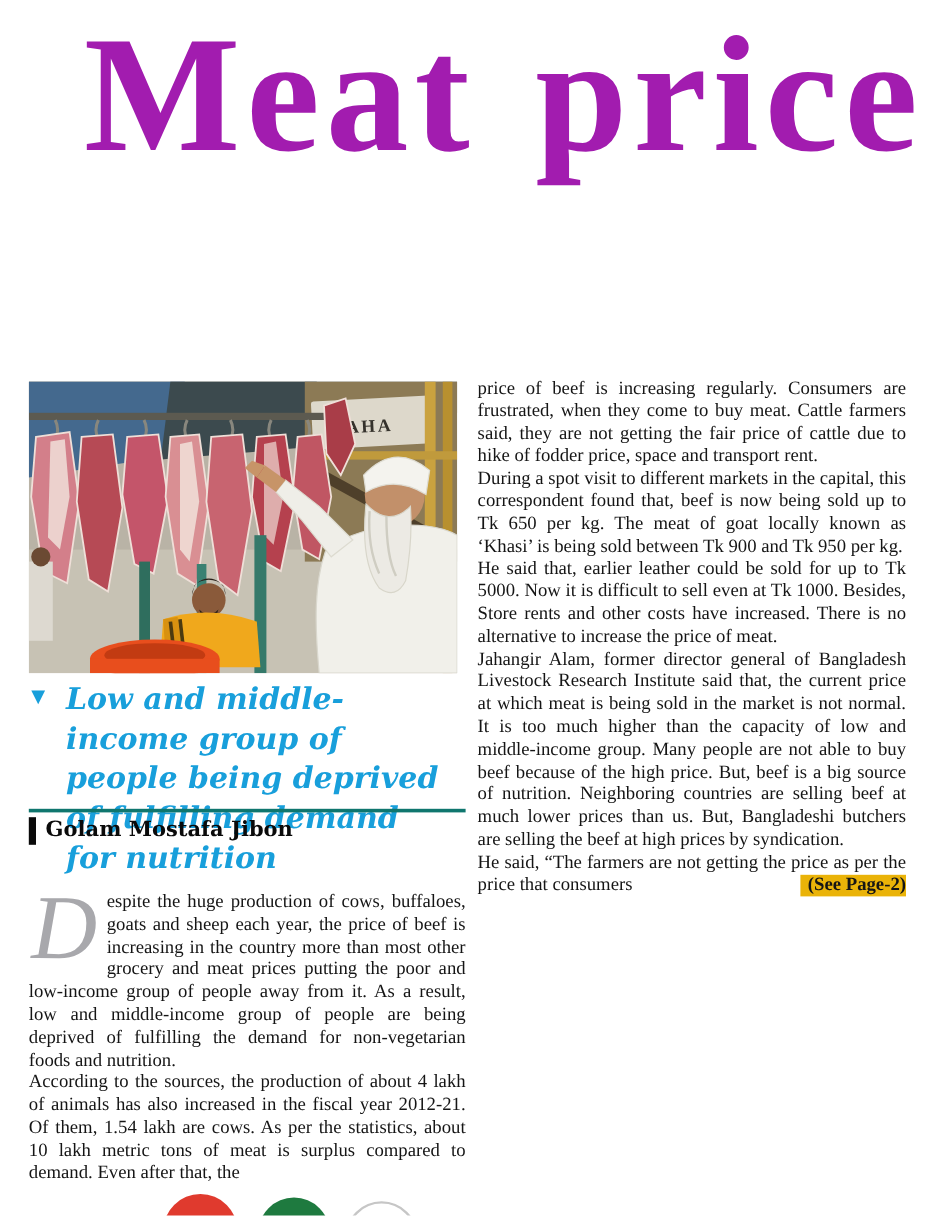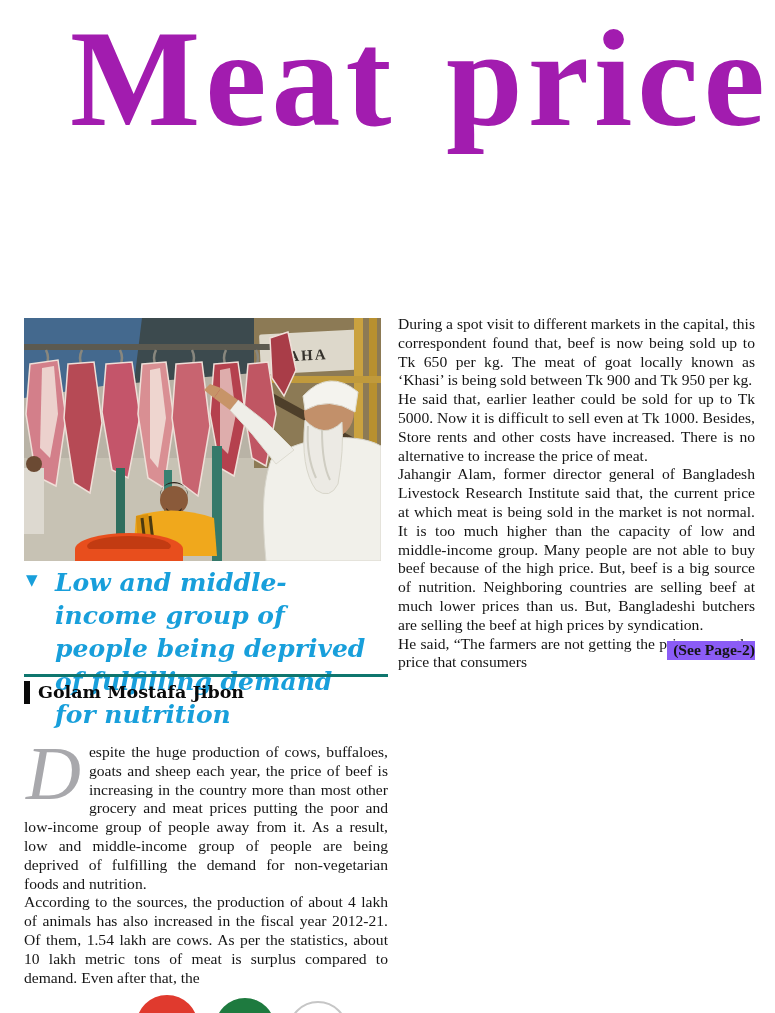--- a/index.html
+++ b/index.html
@@ -44,21 +44,21 @@
   
   .body{font-size:15.6px;line-height:18.8px;text-align:justify;color:#151515;}
   .body p{margin:0;padding:0;}
   .col-left{position:absolute;left:24px;top:743px;width:364px;}
   .col-right{position:absolute;left:398px;top:315px;width:357px;}
   .dropcap{
     float:left;font-family:"Liberation Serif",serif;font-style:italic;font-weight:400;
     font-size:76px;line-height:54px;color:#a8a8ac;margin:3px 8px 0 2px;
   }
   .lastpara{position:relative;}
-  .seepage{position:absolute;right:0;bottom:12px;font-weight:700;background:#8b5cf6;padding-left:6px;white-space:nowrap;}
+  .seepage{position:absolute;right:0;bottom:0;font-weight:700;background:#eab308;padding-left:6px;white-space:nowrap;}
 
   
   .circle{position:absolute;border-radius:50%;}
   .c-red{left:136px;top:995px;width:62px;height:62px;}
   .c-green{left:215px;top:998px;width:60px;height:60px;}
   .c-white{left:288px;top:1001px;width:60px;height:60px;background:#fff;border:2px solid #c6c6c6;box-sizing:border-box;}
 </style>
 </head>
 <body>
 
@@ -157,20 +157,21 @@
 
   <div class="body col-left">
     <p>
       <span class="dropcap">D</span>
       <span>espite the huge production of cows, buffaloes, goats and sheep each year, the price of beef is increasing in the country more than most other grocery and meat prices putting the poor and low-income group of people away from it. As a result, low and middle-income group of people are being deprived of fulfilling the demand for non-vegetarian foods and nutrition.</span>
     </p>
     <p>According to the sources, the production of about 4 lakh of animals has also increased in the fiscal year 2012-21. Of them, 1.54 lakh are cows. As per the statistics, about 10 lakh metric tons of meat is surplus compared to demand. Even after that, the</p>
   </div>
 
   <div class="body col-right">
+    <p>price of beef is increasing regularly. Consumers are frustrated, when they come to buy meat. Cattle farmers said, they are not getting the fair price of cattle due to hike of fodder price, space and transport rent.</p>
     <p>During a spot visit to different markets in the capital, this correspondent found that, beef is now being sold up to Tk 650 per kg. The meat of goat locally known as ‘Khasi’ is being sold between Tk 900 and Tk 950 per kg.</p>
     <p>He said that, earlier leather could be sold for up to Tk 5000. Now it is difficult to sell even at Tk 1000. Besides, Store rents and other costs have increased. There is no alternative to increase the price of meat.</p>
     <p>Jahangir Alam, former director general of Bangladesh Livestock Research Institute said that, the current price at which meat is being sold in the market is not normal. It is too much higher than the capacity of low and middle-income group. Many people are not able to buy beef because of the high price. But, beef is a big source of nutrition. Neighboring countries are selling beef at much lower prices than us. But, Bangladeshi butchers are selling the beef at high prices by syndication.</p>
     <p class="lastpara">
       <span>He said, “The farmers are not getting the price as per the price that consumers</span>
       <span class="seepage">(See Page-2)</span>
     </p>
   </div>
 
   <div class="circle c-red" style="background: rgb(224, 58, 46);"></div>

